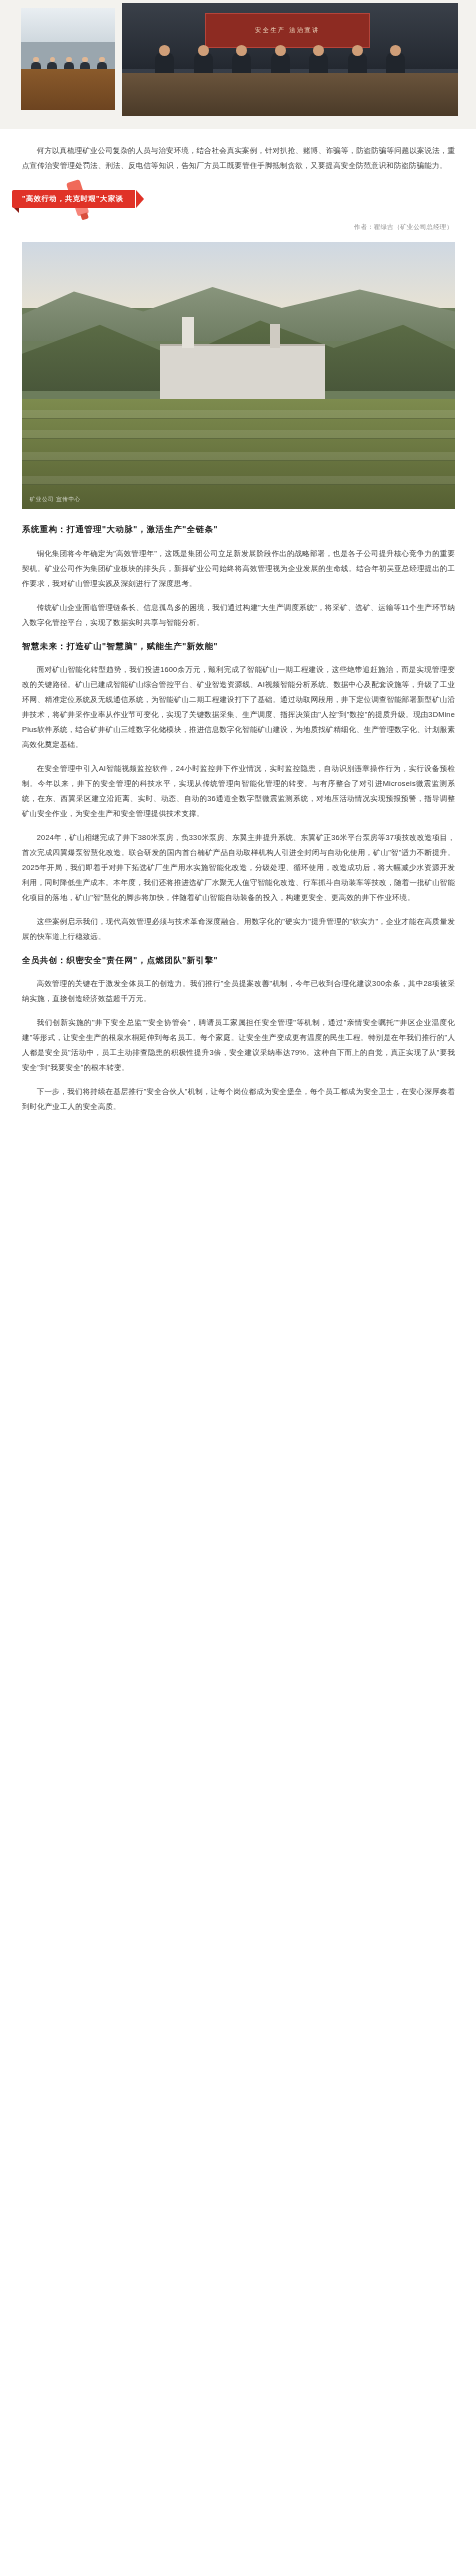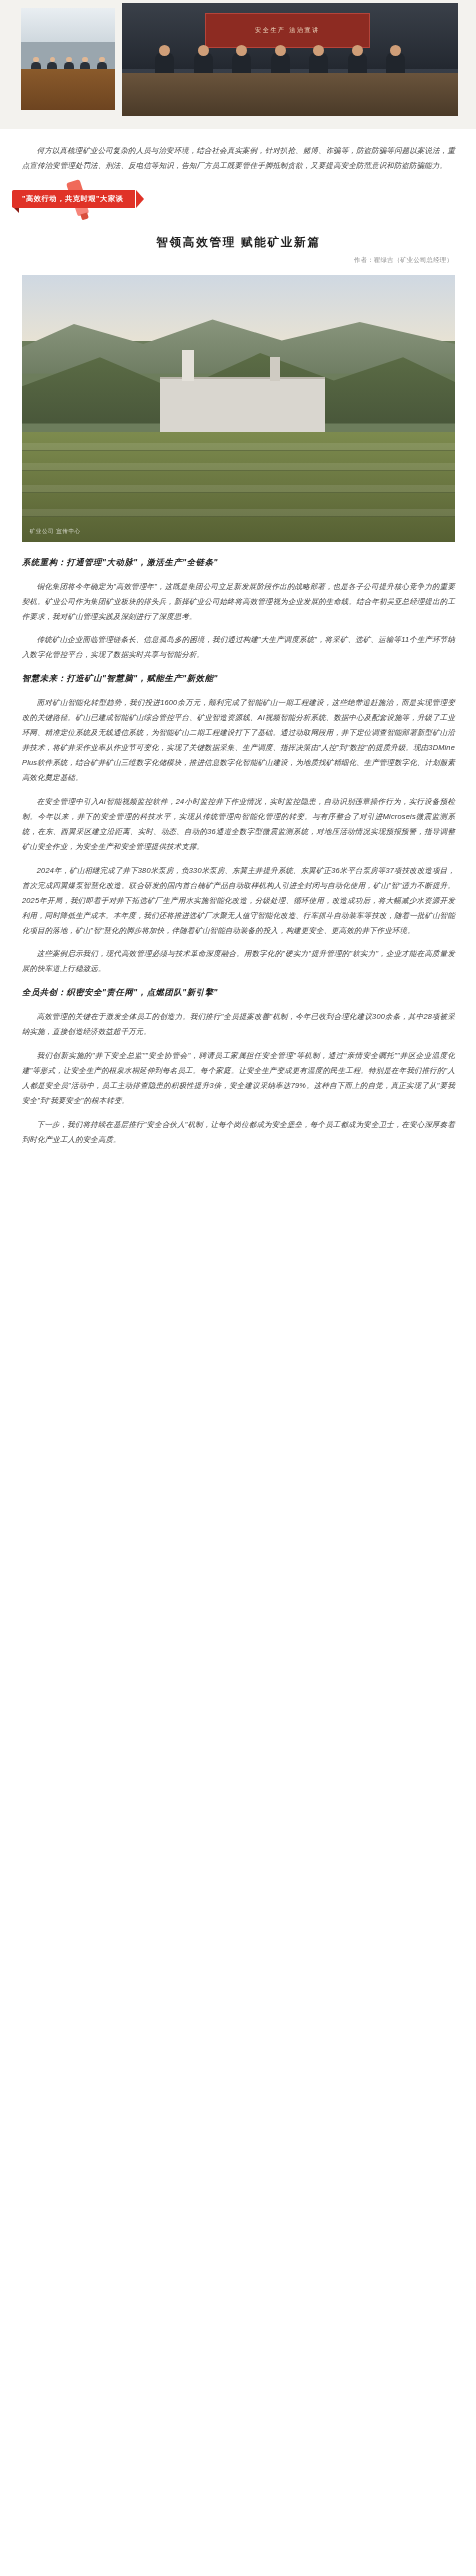--- a/index.html
+++ b/index.html
@@ -106,21 +106,21 @@
 
   
   .txt-block {
     padding: 0 22px;
     color: #3b3b3b;
     font-size: 7.4px;
     line-height: 15px;
     text-align: justify;
     letter-spacing: 0.2px;
   }
-  .txt-block p { margin: 0 0 8.8px 0; text-indent: 2em; font-style: italic; }
+  .txt-block p { margin: 0 0 8.8px 0; text-indent: 2em; }
   .txt-block p.noindent { text-indent: 0; }
 
   
   .ribbon-wrap {
     position: relative;
     width: 477px;
     height: 41px;
     margin-top: 5.5px;
   }
   .ribbon {
@@ -300,21 +300,20 @@
   <div class="ribbon-wrap">
     <div class="pen">
       <div class="cap"></div>
         <div class="body"></div>
         <div class="tip"></div>
     </div>
     <div class="ribbon">"高效行动，共克时艰"大家谈</div>
     <div class="ribbon-shadow"></div>
   </div>
 
-  <div class="section-title">智领高效管理  赋能矿业新篇</div>
   <div class="byline">作者：翟绿吉（矿业公司总经理）</div>
 
   <div class="hero-photo">
     <div class="sky"></div>
     <div class="mtn-far"></div>
     <div class="mtn-near"></div>
     <div class="plant">
       <div class="stack"></div>
       <div class="stack2"></div>
     </div>

